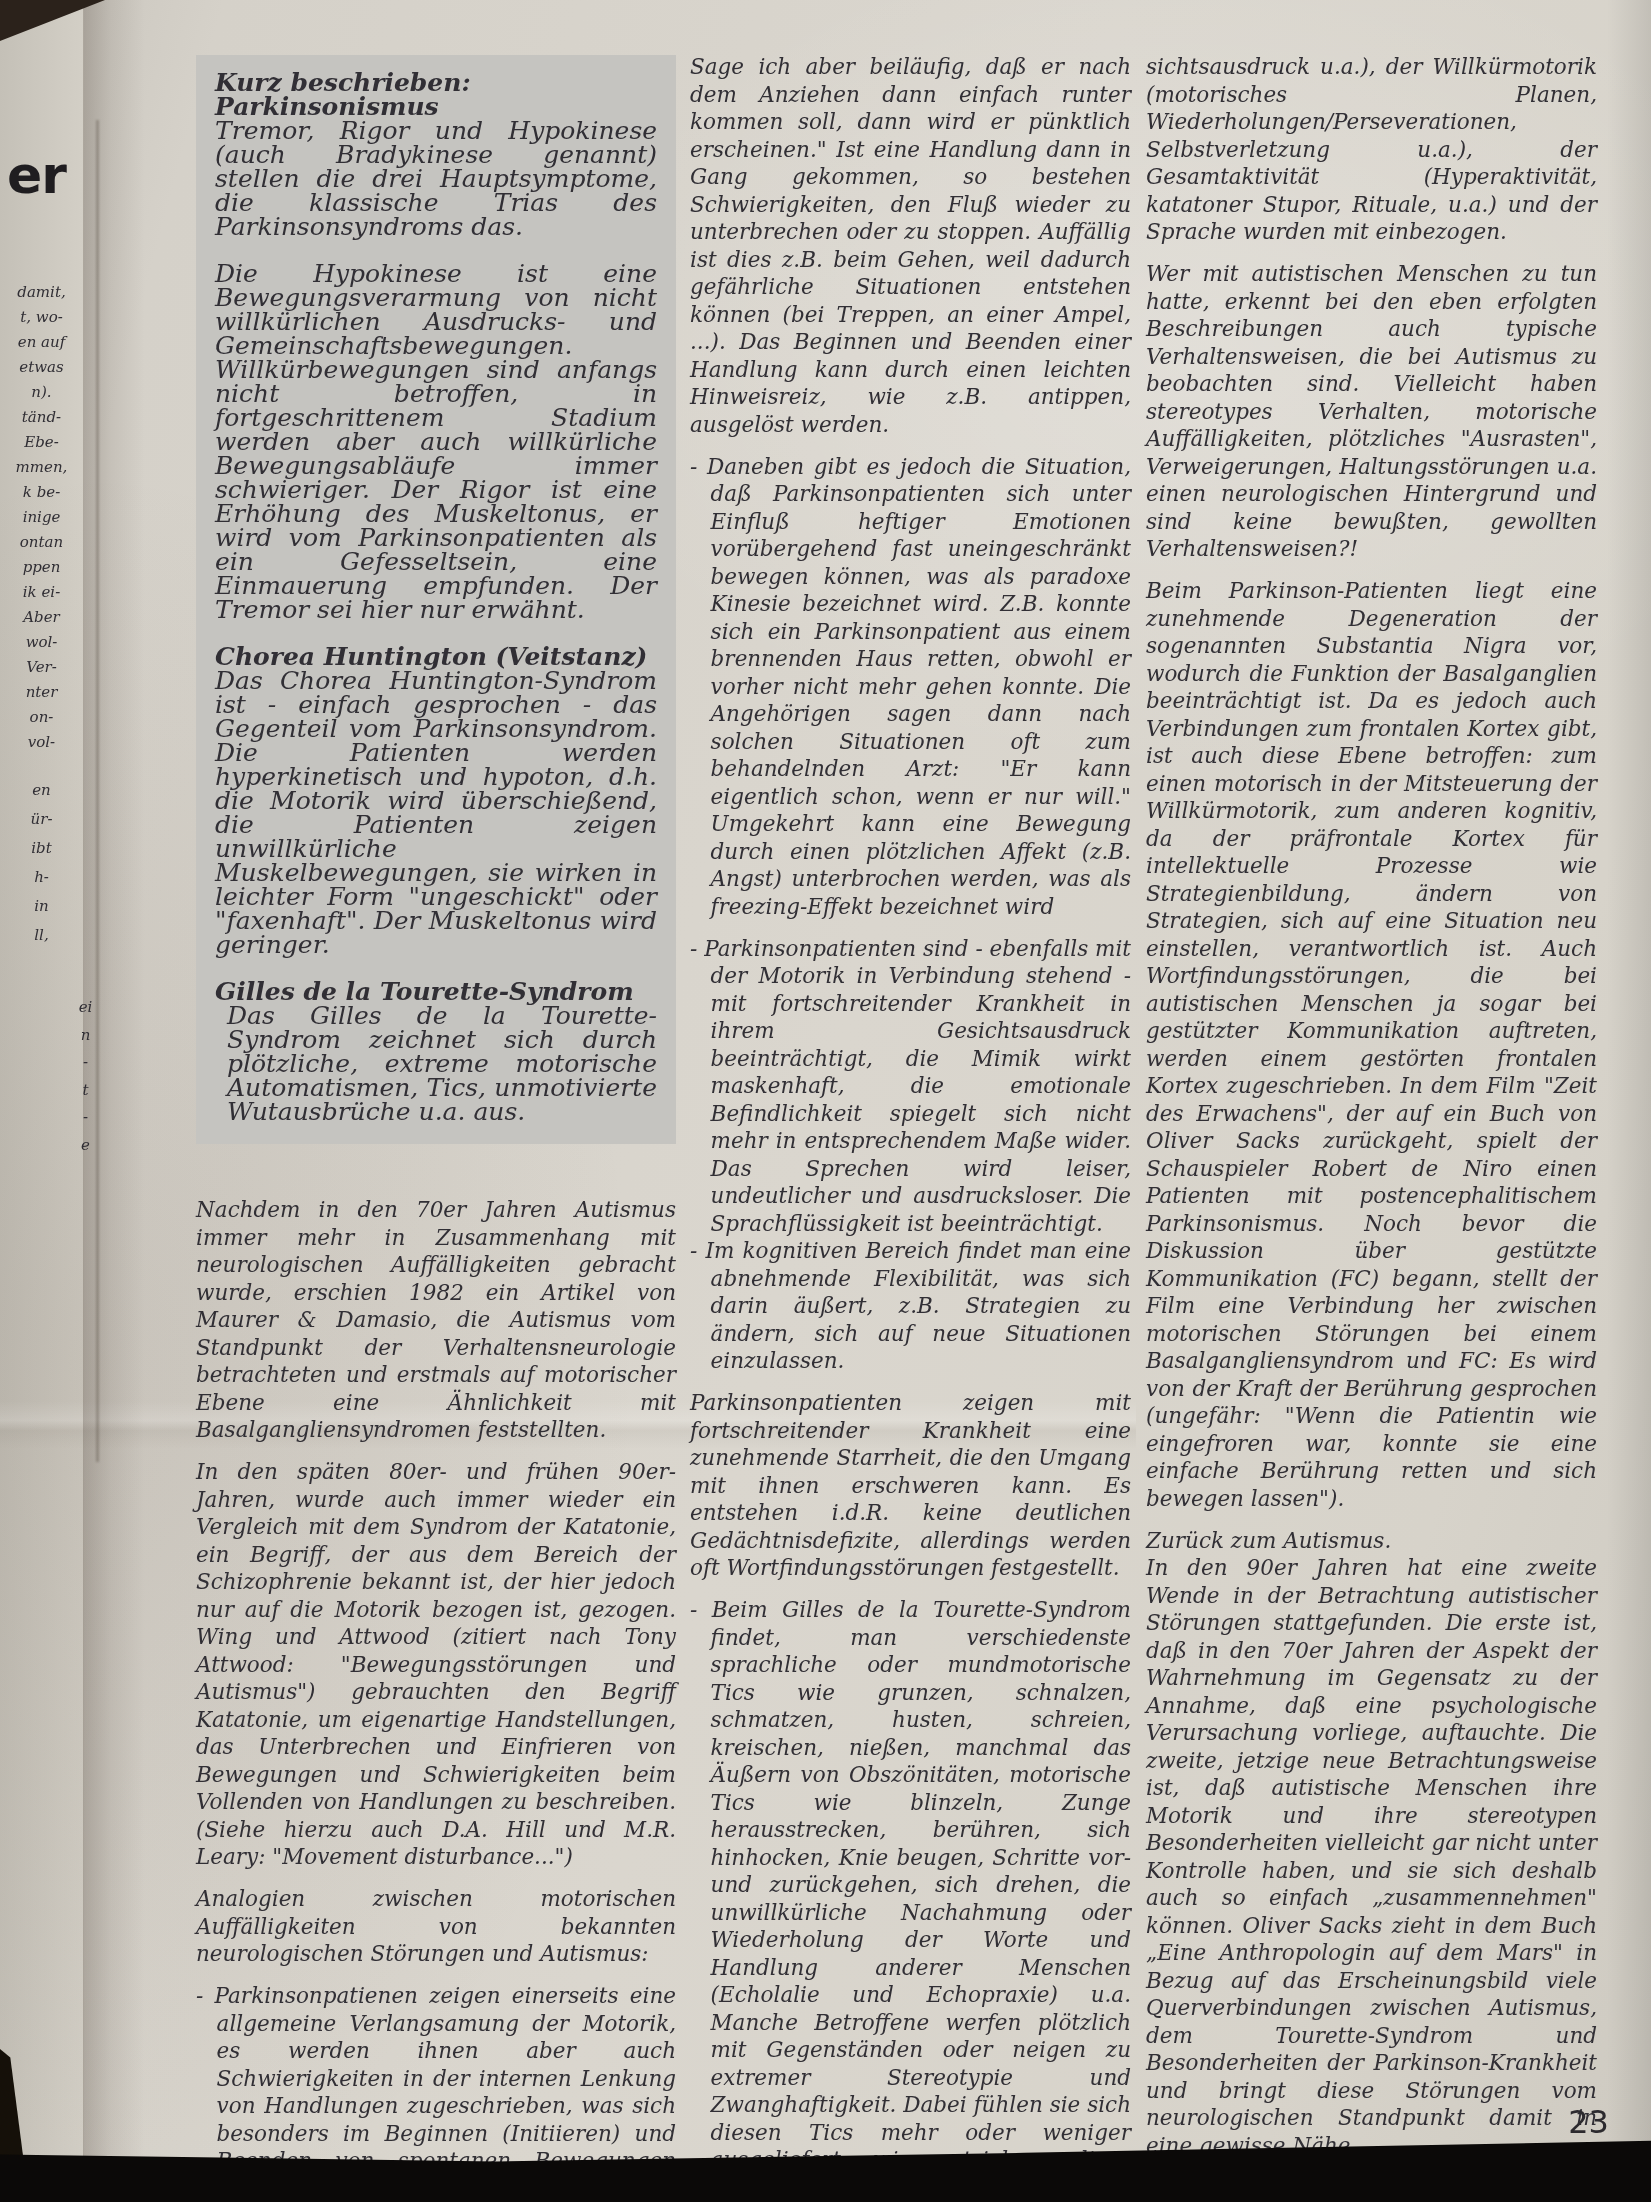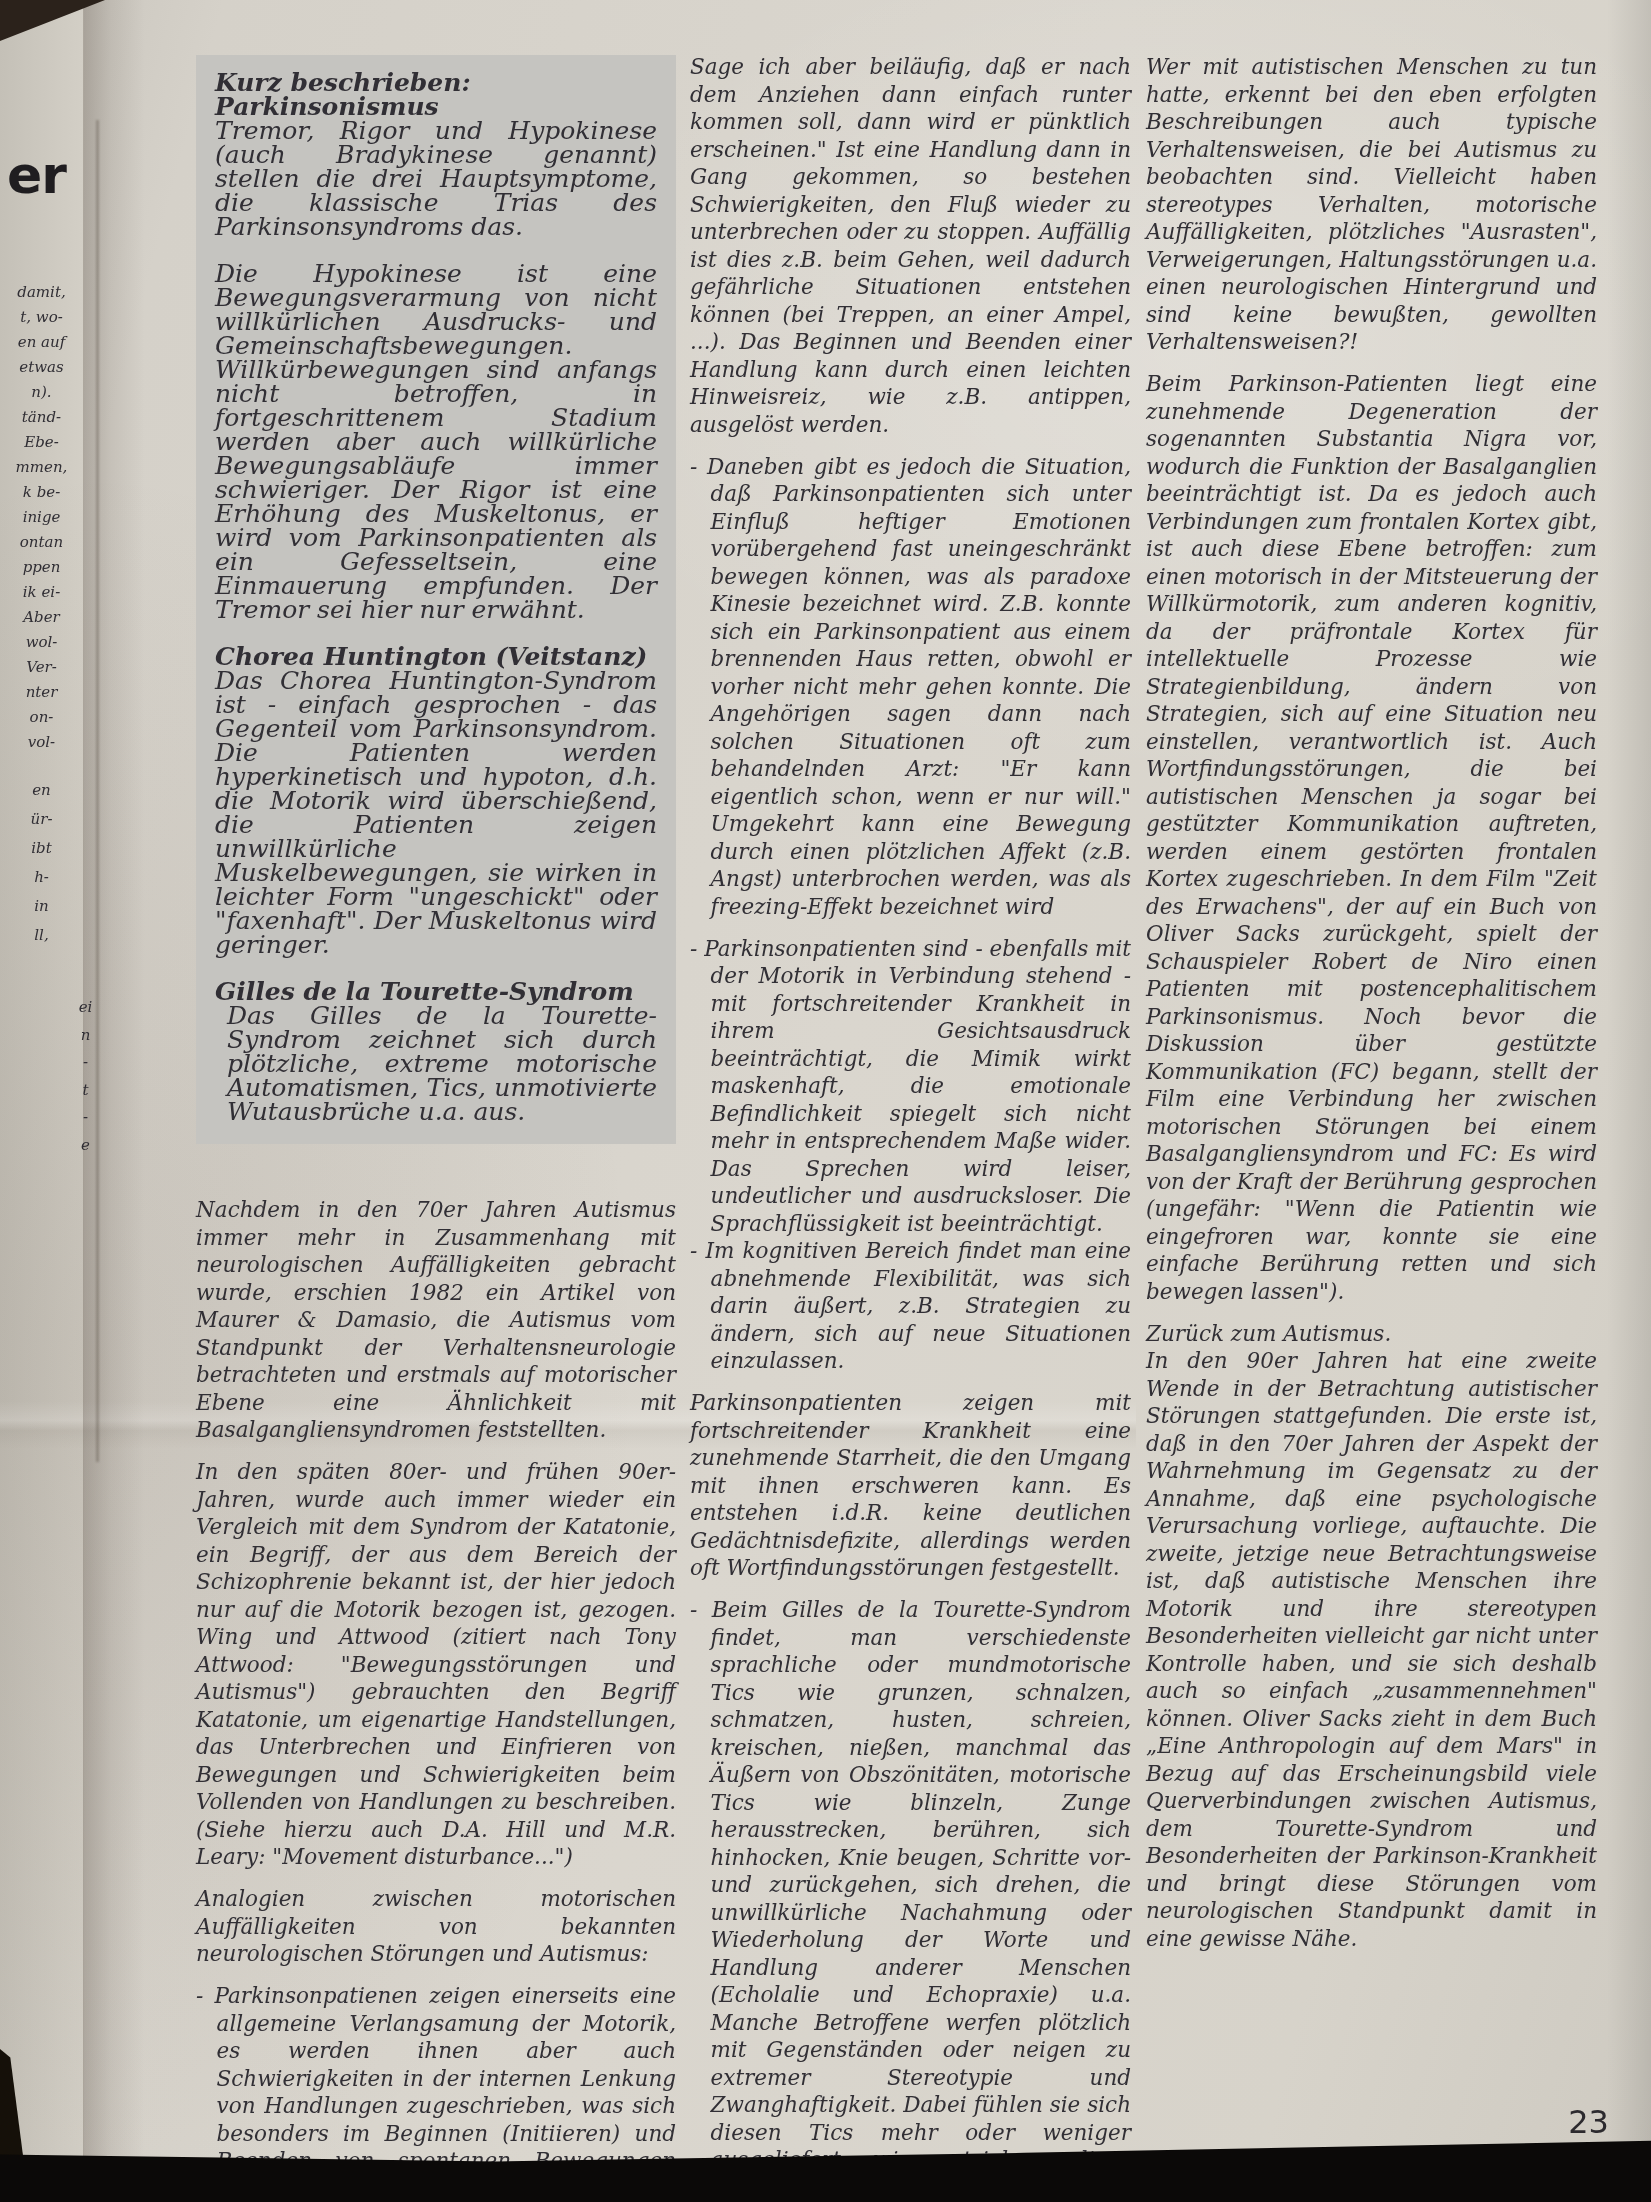--- a/index.html
+++ b/index.html
@@ -165,20 +165,21 @@
     <p>Sage ich aber beiläufig, daß er nach dem Anziehen dann einfach runter kommen soll, dann wird er pünktlich erscheinen." Ist eine Handlung dann in Gang gekommen, so bestehen Schwierigkeiten, den Fluß wieder zu unterbrechen oder zu stoppen. Auffällig ist dies z.B. beim Gehen, weil dadurch gefährliche Situationen entstehen können (bei Treppen, an einer Ampel, ...). Das Beginnen und Beenden einer Handlung kann durch einen leichten Hinweisreiz, wie z.B. antippen, ausgelöst werden.</p>
     <p class="bullet">- Daneben gibt es jedoch die Situation, daß Parkinsonpatienten sich unter Einfluß heftiger Emotionen vorübergehend fast uneingeschränkt bewegen können, was als paradoxe Kinesie bezeichnet wird. Z.B. konnte sich ein Parkinsonpatient aus einem brennenden Haus retten, obwohl er vorher nicht mehr gehen konnte. Die Angehörigen sagen dann nach solchen Situationen oft zum behandelnden Arzt: "Er kann eigentlich schon, wenn er nur will." Umgekehrt kann eine Bewegung durch einen plötzlichen Affekt (z.B. Angst) unterbrochen werden, was als freezing-Effekt bezeichnet wird</p>
     <p class="bullet tight">- Parkinsonpatienten sind - ebenfalls mit der Motorik in Verbindung stehend - mit fortschreitender Krankheit in ihrem Gesichtsausdruck beeinträchtigt, die Mimik wirkt maskenhaft, die emotionale Befindlichkeit spiegelt sich nicht mehr in entsprechendem Maße wider. Das Sprechen wird leiser, undeutlicher und ausdrucksloser. Die Sprachflüssigkeit ist beeinträchtigt.</p>
     <p class="bullet">- Im kognitiven Bereich findet man eine abnehmende Flexibilität, was sich darin äußert, z.B. Strategien zu ändern, sich auf neue Situationen einzulassen.</p>
     <p>Parkinsonpatienten zeigen mit fortschreitender Krankheit eine zunehmende Starrheit, die den Umgang mit ihnen erschweren kann. Es entstehen i.d.R. keine deutlichen Gedächtnisdefizite, allerdings werden oft Wortfindungsstörungen festgestellt.</p>
     <p class="bullet">- Beim Gilles de la Tourette-Syndrom findet, man verschiedenste sprachliche oder mundmotorische Tics wie grunzen, schnalzen, schmatzen, husten, schreien, kreischen, nießen, manchmal das Äußern von Obszönitäten, motorische Tics wie blinzeln, Zunge herausstrecken, berühren, sich hinhocken, Knie beugen, Schritte vor- und zurückgehen, sich drehen, die unwillkürliche Nachahmung oder Wiederholung der Worte und Handlung anderer Menschen (Echolalie und Echopraxie) u.a. Manche Betroffene werfen plötzlich mit Gegenständen oder neigen zu extremer Stereotypie und Zwanghaftigkeit. Dabei fühlen sie sich diesen Tics mehr oder weniger ausgeliefert, wie getrieben, diese auszuführen. Oliver Sacks - ein inzwischen durch seine Bücher bekannter Neurologe - beschreibt einen Chirurgen, der beim Operieren Glanzleistungen vollbringt und dabei vollkommen symptomfrei ist, jedoch nur in dieser Situation. Ansonsten ist er vielen typischen Tourette-Tics unterworfen.</p>
 
   </div>
 
   <div class="col col3">
+    <p>sichtsausdruck u.a.), der Willkürmotorik (motorisches Planen, Wiederholungen/Perseverationen, Selbstverletzung u.a.), der Gesamtaktivität (Hyperaktivität, katatoner Stupor, Rituale, u.a.) und der Sprache wurden mit einbezogen.</p>
     <p>Wer mit autistischen Menschen zu tun hatte, erkennt bei den eben erfolgten Beschreibungen auch typische Verhaltensweisen, die bei Autismus zu beobachten sind. Vielleicht haben stereotypes Verhalten, motorische Auffälligkeiten, plötzliches "Ausrasten", Verweigerungen, Haltungsstörungen u.a. einen neurologischen Hintergrund und sind keine bewußten, gewollten Verhaltensweisen?!</p>
     <p>Beim Parkinson-Patienten liegt eine zunehmende Degeneration der sogenannten Substantia Nigra vor, wodurch die Funktion der Basalganglien beeinträchtigt ist. Da es jedoch auch Verbindungen zum frontalen Kortex gibt, ist auch diese Ebene betroffen: zum einen motorisch in der Mitsteuerung der Willkürmotorik, zum anderen kognitiv, da der präfrontale Kortex für intellektuelle Prozesse wie Strategienbildung, ändern von Strategien, sich auf eine Situation neu einstellen, verantwortlich ist. Auch Wortfindungsstörungen, die bei autistischen Menschen ja sogar bei gestützter Kommunikation auftreten, werden einem gestörten frontalen Kortex zugeschrieben. In dem Film "Zeit des Erwachens", der auf ein Buch von Oliver Sacks zurückgeht, spielt der Schauspieler Robert de Niro einen Patienten mit postencephalitischem Parkinsonismus. Noch bevor die Diskussion über gestützte Kommunikation (FC) begann, stellt der Film eine Verbindung her zwischen motorischen Störungen bei einem Basalgangliensyndrom und FC: Es wird von der Kraft der Berührung gesprochen (ungefähr: "Wenn die Patientin wie eingefroren war, konnte sie eine einfache Berührung retten und sich bewegen lassen").</p>
     <p class="tight">Zurück zum Autismus.</p>
     <p>In den 90er Jahren hat eine zweite Wende in der Betrachtung autistischer Störungen stattgefunden. Die erste ist, daß in den 70er Jahren der Aspekt der Wahrnehmung im Gegensatz zu der Annahme, daß eine psychologische Verursachung vorliege, auftauchte. Die zweite, jetzige neue Betrachtungsweise ist, daß autistische Menschen ihre Motorik und ihre stereotypen Besonderheiten vielleicht gar nicht unter Kontrolle haben, und sie sich deshalb auch so einfach „zusammennehmen" können. Oliver Sacks zieht in dem Buch „Eine Anthropologin auf dem Mars" in Bezug auf das Erscheinungsbild viele Querverbindungen zwischen Autismus, dem Tourette-Syndrom und Besonderheiten der Parkinson-Krankheit und bringt diese Störungen vom neurologischen Standpunkt damit in eine gewisse Nähe.</p>
 
   </div>
 
   <div class="page-number">23</div>
 
   <div class="bottom-left-dark"></div>

